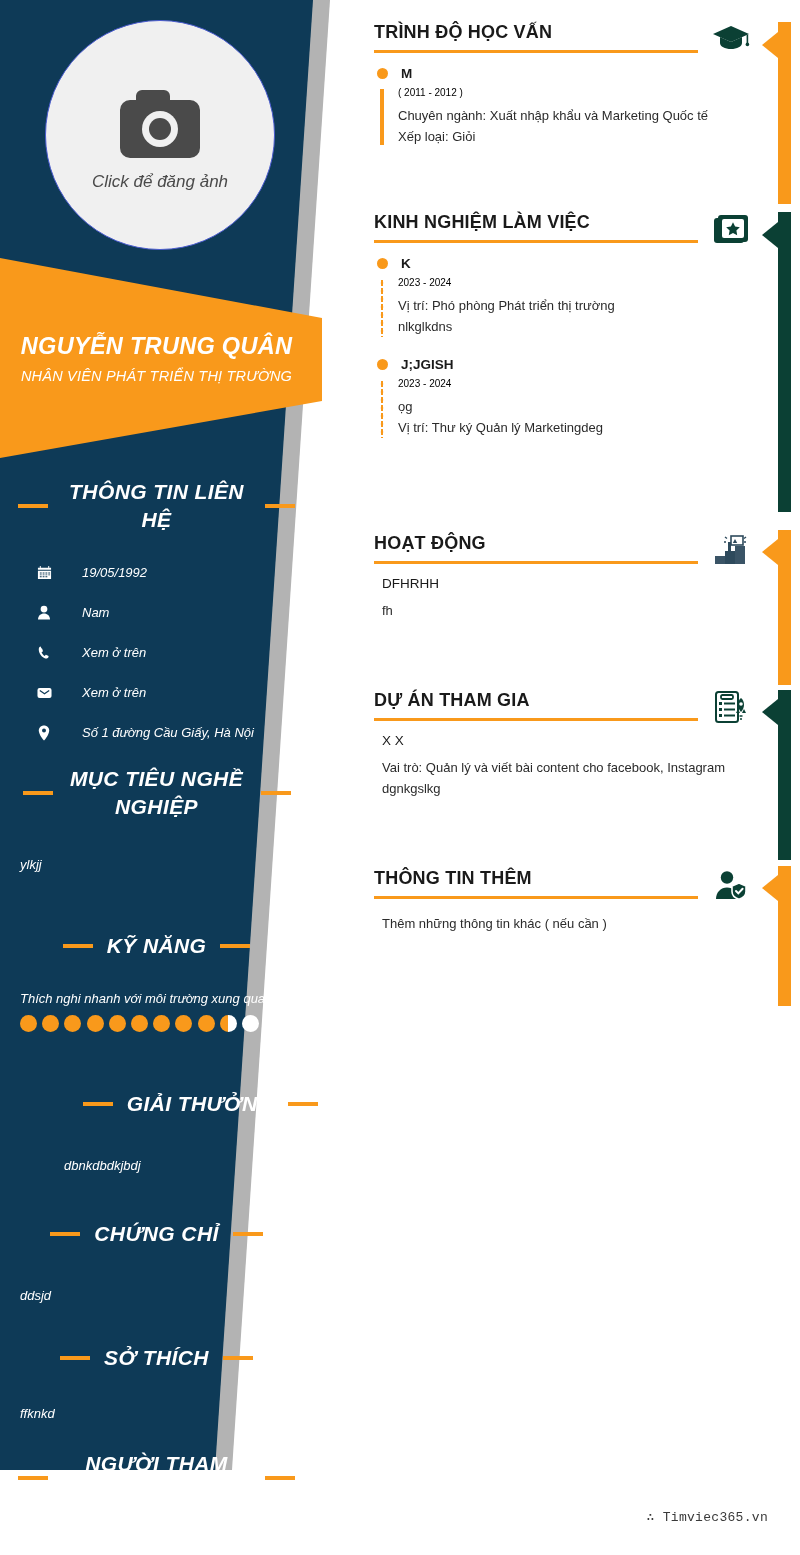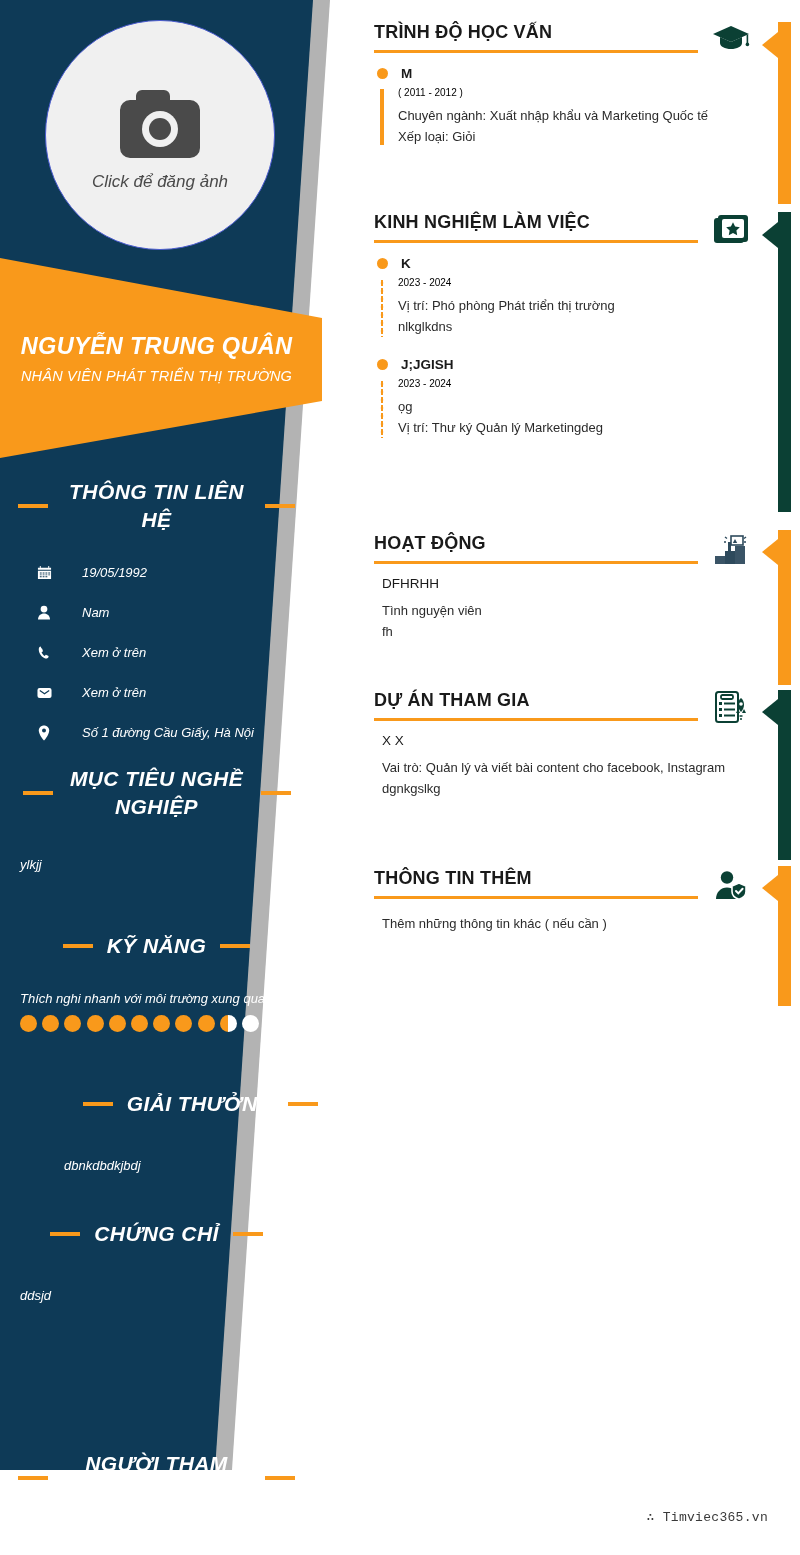--- a/index.html
+++ b/index.html
@@ -412,20 +412,28 @@
 
     <div class="sb-section" style="top:1220px;">
       <div class="sb-head">
         <span class="sb-dash"></span>
         <span class="sb-title">CHỨNG CHỈ</span>
         <span class="sb-dash"></span>
       </div>
       <div class="sb-text" style="margin-top:38px;">ddsjd</div>
     </div>
 
+    <div class="sb-section" style="top:1344px;">
+      <div class="sb-head">
+        <span class="sb-dash"></span>
+        <span class="sb-title">SỞ THÍCH</span>
+        <span class="sb-dash"></span>
+      </div>
+      <div class="sb-text" style="margin-top:32px;">ffknkd</div>
+    </div>
 
     <div class="sb-section" style="top:1450px;">
       <div class="sb-head">
         <span class="sb-dash"></span>
         <span class="sb-title">NGƯỜI THAM CHIẾU</span>
         <span class="sb-dash"></span>
       </div>
       <div class="sb-text" style="margin-top:30px;">m;d</div>
     </div>
 
@@ -506,21 +514,20 @@
           <rect x="12" y="17" width="10" height="13" fill="#2e4a5c"></rect>
           <rect x="22" y="12" width="10" height="18" fill="#3a5466"></rect>
           <rect x="15" y="8" width="3" height="10" fill="#2e4a5c"></rect>
           <rect x="18" y="2" width="12" height="9" fill="#ffffff" stroke="#2e4a5c" stroke-width="1.6"></rect>
           <path d="M22 5 l2.2 4 h-4.4 z" fill="#2e4a5c"></path>
           <path d="M12 3 l2 1.5 M33 3 l-2 1.5 M11 8 h2 M33 8 h-2" stroke="#2e4a5c" stroke-width="1.4"></path>
         </svg>
       </div>
       <div class="plain-block">
         <div class="plain-title">DFHRHH</div>
-        <div class="plain-line">Tình nguyện viên</div>
         <div class="plain-line">fh</div>
       </div>
     </div>
 
     <div class="sec" style="top:690px;">
       <div class="sec-title">DỰ ÁN THAM GIA</div>
       <div class="sec-rule"></div>
       <div class="sec-icon">
         <svg width="34" height="34" viewBox="0 0 34 34">
           <rect x="2" y="2" width="22" height="30" rx="2.5" fill="#ffffff" stroke="#0b4034" stroke-width="2"></rect>

